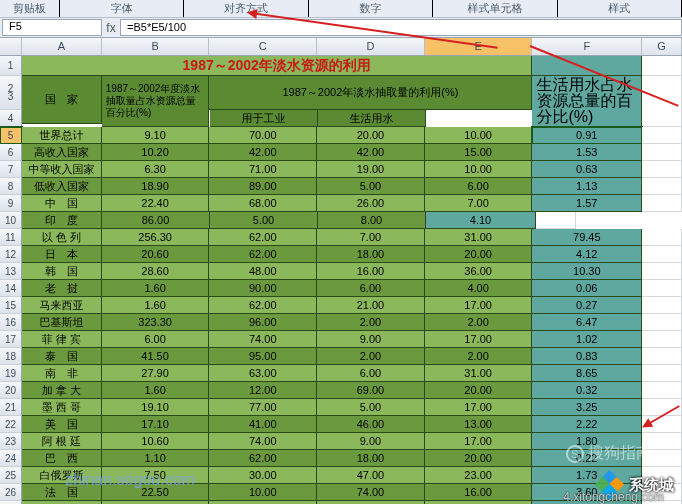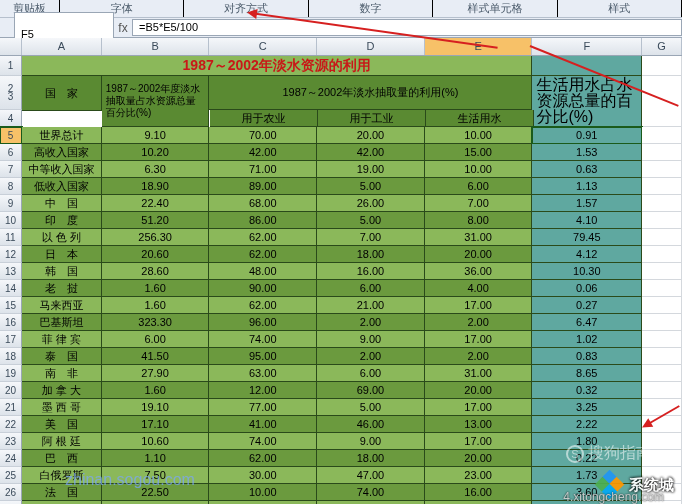--- a/index.html
+++ b/index.html
@@ -1,21 +1,21 @@
 <!DOCTYPE html>
 <html><head>
 <meta charset="utf-8">
 <style>
 *{box-sizing:border-box;margin:0;padding:0;font-family:"Microsoft YaHei",SimSun,Arial,sans-serif}
 body{background:#fff;font-size:11px;overflow:hidden}
 .ribbon{height:18px;background:#e8edf5;border-bottom:1px solid #b6c0cd;display:flex;color:#4a5a6a}
 .ribbon-sec{flex:1;text-align:center;border-right:1px solid #000000;line-height:16px;font-size:11px}
 .ribbon-sec:first-child{flex:0 0 60px}
 .namebox-row{height:20px;display:flex;align-items:center;background:#e8edf5;border-bottom:1px solid #9aa6b5}
-.namebox{width:100px;border:1px solid #9aa6b5;background:#fff;padding:15px 6px;margin-left:14px;height:17px;font-size:11px}
+.namebox{width:100px;border:1px solid #9aa6b5;background:#fff;padding:0 6px;margin-left:2px;height:17px;font-size:11px}
 .fx{width:18px;text-align:center;color:#555;font-size:12px}
 .formula{flex:1;background:#fff;border:1px solid #9aa6b5;height:17px;padding:1px 6px;color:#000}
 .arrow1{position:absolute;top:12px;left:250px;width:250px;height:2px;background:#d62020;transform:rotate(8deg);transform-origin:left;z-index:5}
 .arrow1:before{content:"";position:absolute;left:-8px;top:-4px;border:5px solid transparent;border-right:10px solid #d62020}
 .arrow2{position:absolute;top:45px;left:530px;width:160px;height:2px;background:#d62020;transform:rotate(22deg);transform-origin:left;z-index:5}
 .arrow3{position:absolute;top:415px;right:0;width:40px;height:2px;background:#d62020;transform:rotate(-30deg);z-index:5}
 .arrow3:before{content:"";position:absolute;left:-8px;top:-4px;border:5px solid transparent;border-right:10px solid #d62020}
 .grid{position:relative}
 .colhdr{display:flex;height:18px;background:linear-gradient(#f5f7fa,#dde3ea);border-bottom:1px solid #9aa6b5}
 .colhdr div{border-right:1px solid #b6c0cd;text-align:center;line-height:17px;color:#3a4a5a;font-size:11px}
@@ -83,30 +83,29 @@
     <div class="cell title cB" style="width:512px;border-right:1px solid #2a4a1a">1987～2002年淡水资源的利用</div>
     <div class="cell teal cG"></div>
     <div class="cell empty cH"></div>
   </div>
 
   <div class="row" style="height:34px">
     <div class="rh" style="line-height:8px;flex-direction:column">
         <span>2</span>
         <span>3</span>
       </div>
-    <div class="cell gh cB" style="height:35px">国　家</div>
+    <div class="cell gh cB" style="height:48px">国　家</div>
     <div class="cell gh cC" style="height:51px;white-space:normal;line-height:12px;font-size:10px">1987～2002年度淡水抽取量占水资源总量百分比(%)</div>
     <div class="cell gh" style="width:324px">1987～2002年淡水抽取量的利用(%)</div>
     <div class="cell teal cG" style="height:51px;white-space:normal;line-height:16px;font-size:16px">生活用水占水资源总量的百分比(%)</div>
     <div class="cell empty cH" style="height:51px"></div>
   </div>
   <div class="row">
     <div class="rh">4</div>
     <div style="width:188px"></div>
-    <div class="cell gh cD">用于农业</div>
     <div class="cell gh cE">用于工业</div>
     <div class="cell gh cF">生活用水</div>
   </div>
 
   <div id="data-rows">
       <div class="row">
      <div class="rh sel">5</div>
      <div class="cell g2 cB">世界总计</div>
      <div class="cell g2 cC">9.10</div>
      <div class="cell g2 cD">70.00</div>
@@ -151,21 +150,20 @@
      <div class="cell g2 cC">22.40</div>
      <div class="cell g2 cD">68.00</div>
      <div class="cell g2 cE">26.00</div>
      <div class="cell g2 cF">7.00</div>
      <div class="cell teal cG">1.57</div>
      <div class="cell empty cH"></div>
     </div>
       <div class="row">
      <div class="rh">10</div>
      <div class="cell g1 cB">印　度</div>
-     <div class="cell g1 cC">51.20</div>
      <div class="cell g1 cD">86.00</div>
      <div class="cell g1 cE">5.00</div>
      <div class="cell g1 cF">8.00</div>
      <div class="cell teal cG">4.10</div>
      <div class="cell empty cH"></div>
     </div>
       <div class="row">
      <div class="rh">11</div>
      <div class="cell g2 cB">以 色 列</div>
      <div class="cell g2 cC">256.30</div>

